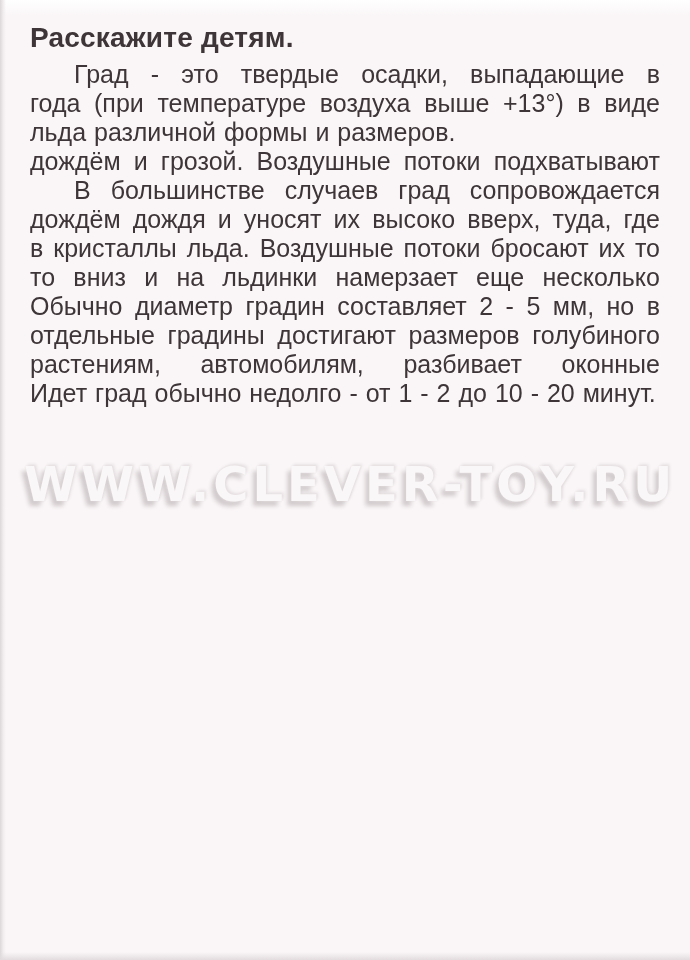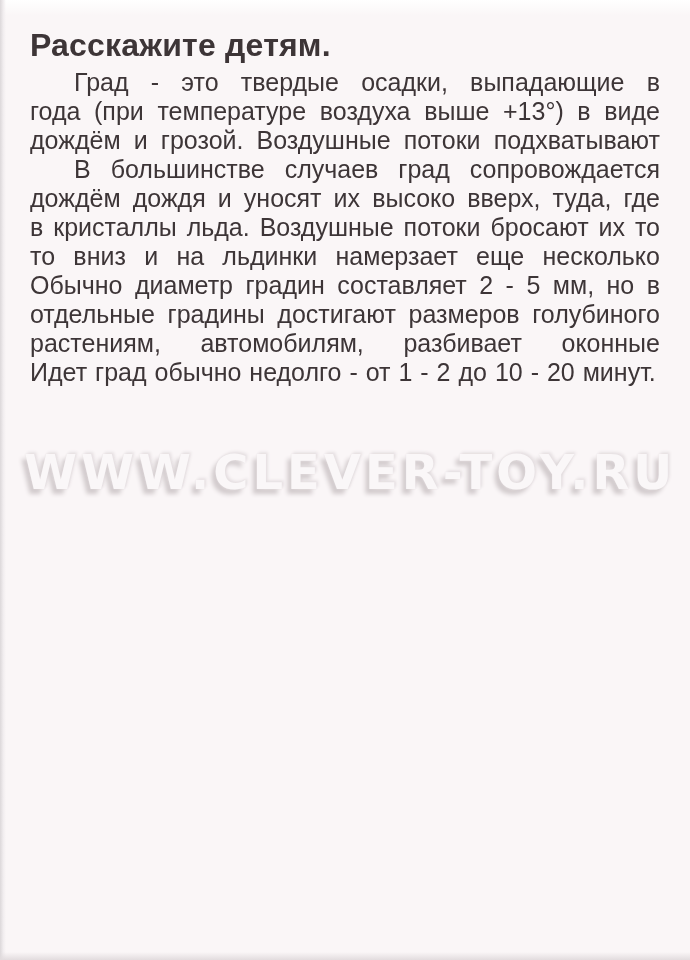--- a/index.html
+++ b/index.html
@@ -30,21 +30,21 @@
   .edge-bottom {
     position: absolute; bottom: 0; left: 0; width: 100%; height: 8px;
     background: linear-gradient(0deg, #e2dcde 0%, rgba(250,246,247,0) 100%);
     pointer-events: none;
   }
 
   
   .watermark {
     position: absolute;
     left: 24px;
-    top: 444px;
+    top: 456px;
     width: 645px;
     z-index: 0;
     font-family: "DejaVu Sans", sans-serif;
     font-weight: 700;
     font-size: 48px;
     letter-spacing: 4px;
     white-space: nowrap;
     color: #faf7f8;
     text-shadow:
       0 0 2px #e2dcde,
@@ -55,22 +55,22 @@
 
   .content {
     position: absolute;
     left: 30px;
     top: 22px;
     width: 630px;
     z-index: 1;
   }
 
   .heading {
-    margin: 8px 0 7px 0;
-    font-size: 32px;
+    margin: 0 0 7px 0;
+    font-size: 28px;
     line-height: 31px;
     font-weight: 700;
     letter-spacing: 0.2px;
   }
 
   .para { margin: 0; }
 
   .line {
     font-size: 25px;
     line-height: 29px;
@@ -89,20 +89,21 @@
 <div class="page">
 
   <div class="watermark">WWW.CLEVER-TOY.RU</div>
 
   <div class="content">
     <h1 class="heading">Расскажите детям.</h1>
 
     <div class="para">
       <div class="line just first">Град - это твердые осадки, выпадающие в теплое время</div>
       <div class="line just">года (при температуре воздуха выше +13°) в виде кусочков</div>
+      <div class="line">льда различной формы и размеров.</div>
     </div>
 
     <div class="para">
       <div class="line just">дождём и грозой. Воздушные потоки подхватывают падающие</div>
       <div class="line just first">В большинстве случаев град сопровождается ливневым</div>
       <div class="line just">дождём дождя и уносят их высоко вверх, туда, где температура</div>
       <div class="line just">в кристаллы льда. Воздушные потоки бросают их то вверх,</div>
       <div class="line just">то вниз и на льдинки намерзает еще несколько слоев льда.</div>
     </div>
 

